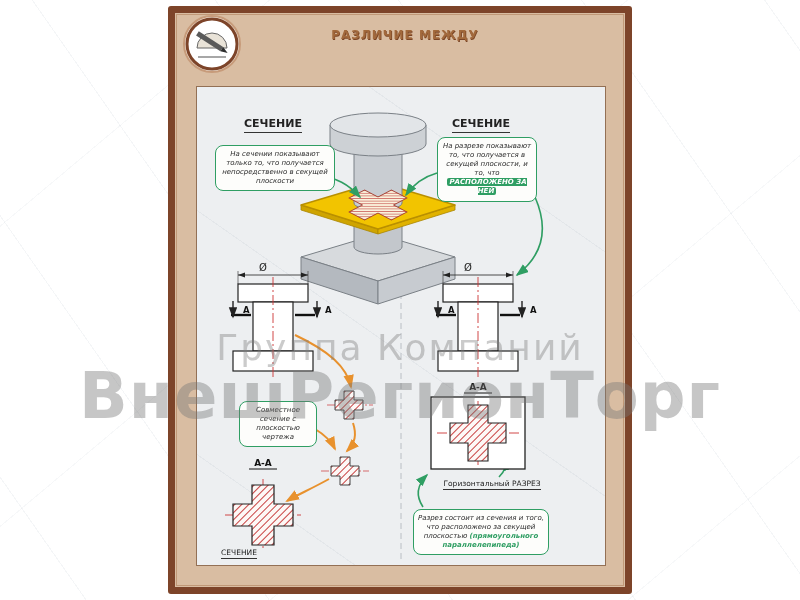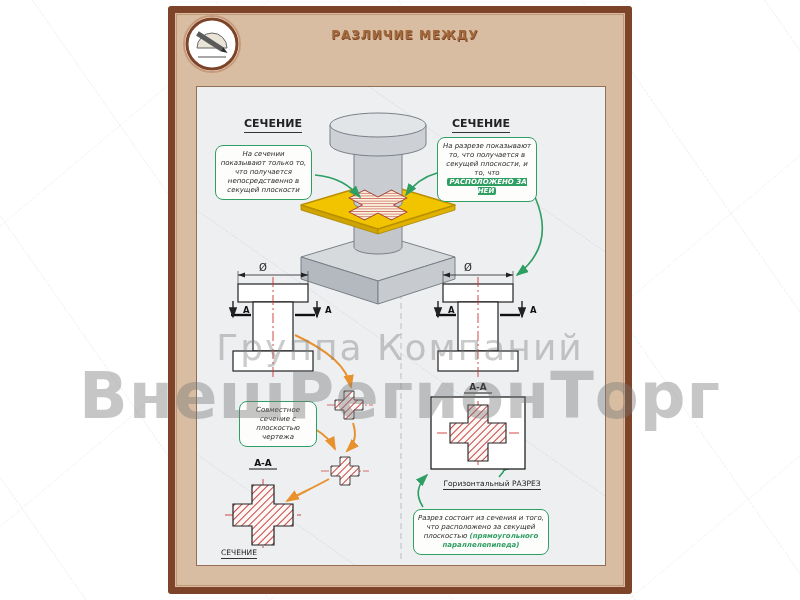--- a/index.html
+++ b/index.html
@@ -32,21 +32,21 @@
   .draw{position:absolute;left:0;top:0;width:410px;height:480px;}
 
   .heading{position:absolute;top:30px;font-size:11px;font-weight:bold;color:#222;text-align:center;}
   .heading span{display:inline-block;border-bottom:1.5px solid #333;padding-bottom:2px;}
   .heading.left{left:28px;width:96px;}
   .heading.right{left:236px;width:96px;}
 
   .callout{position:absolute;box-sizing:border-box;background:#fdfdfb;border:1.5px solid #2f9e63;
            border-radius:8px;padding:4px 3px;font-size:7px;font-style:italic;line-height:1.3;
            color:#2a2a2a;text-align:center;}
-  .callout-left{left:18px;top:58px;width:97px;}
+  .callout-left{left:18px;top:58px;width:120px;}
   .callout-right{left:240px;top:50px;width:100px;}
   .callout-combined{left:42px;top:314px;width:78px;}
   .callout-bottom-right{left:216px;top:422px;width:136px;}
   .hl{background:#2f9e63;color:#ffffff;border-radius:2px;padding:0 2px;font-weight:bold;}
   .accent{color:#2f9e63;font-weight:bold;}
 
   .caption{position:absolute;font-size:7.5px;color:#222;text-align:center;}
   .caption span{display:inline-block;border-bottom:1px solid #333;padding-bottom:1px;}
   .caption-left{left:4px;top:461px;width:76px;}
   .caption-right{left:242px;top:392px;width:106px;}

